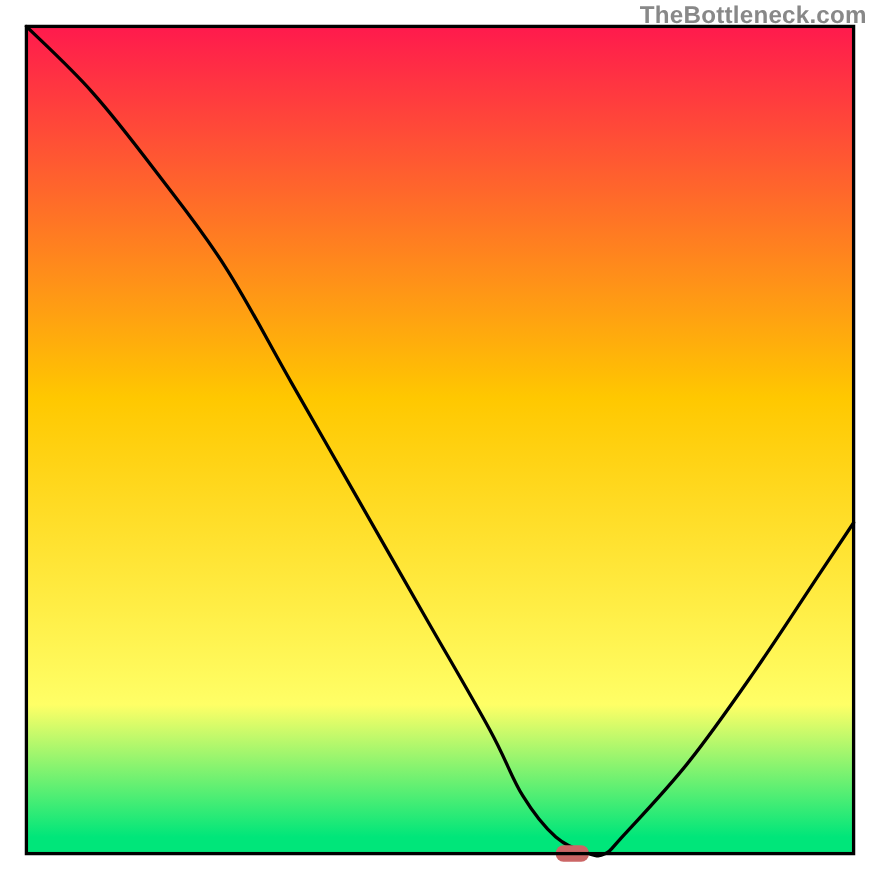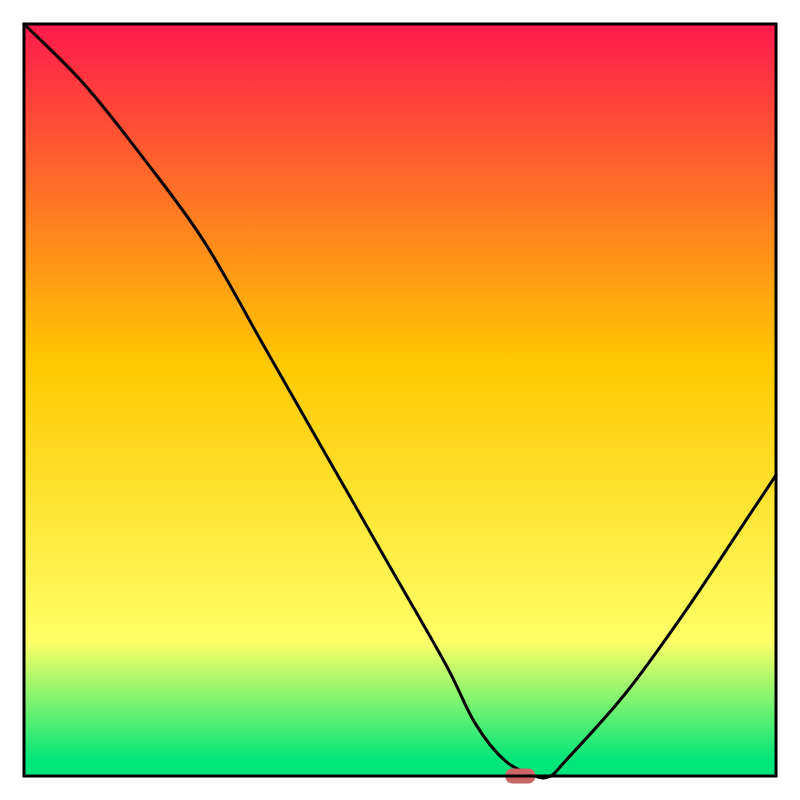--- a/index.html
+++ b/index.html
@@ -32,20 +32,21 @@
     top: 0;
     width: 800px;
     height: 800px;
     display: block;
   }
 </style>
 </head>
 <body>
 
 <div class="wrap">
+  <div class="watermark">TheBottleneck.com</div>
 
   <svg class="plot" viewBox="0 0 800 800">
     <defs>
       <linearGradient id="bg-grad" x1="0" y1="0" x2="0" y2="1">
         <stop id="g-stop-0" offset="0%" stop-color="#ff1a4d"></stop>
         <stop id="g-stop-1" offset="45%" stop-color="#ffc800"></stop>
         <stop id="g-stop-2" offset="82%" stop-color="#ffff66"></stop>
         <stop id="g-stop-3" offset="98%" stop-color="#00e67a"></stop>
       </linearGradient>
     </defs>

